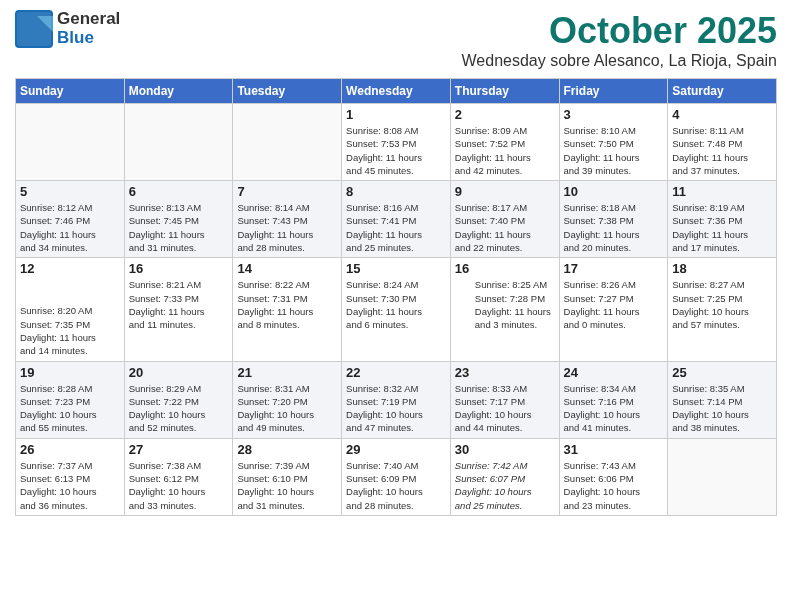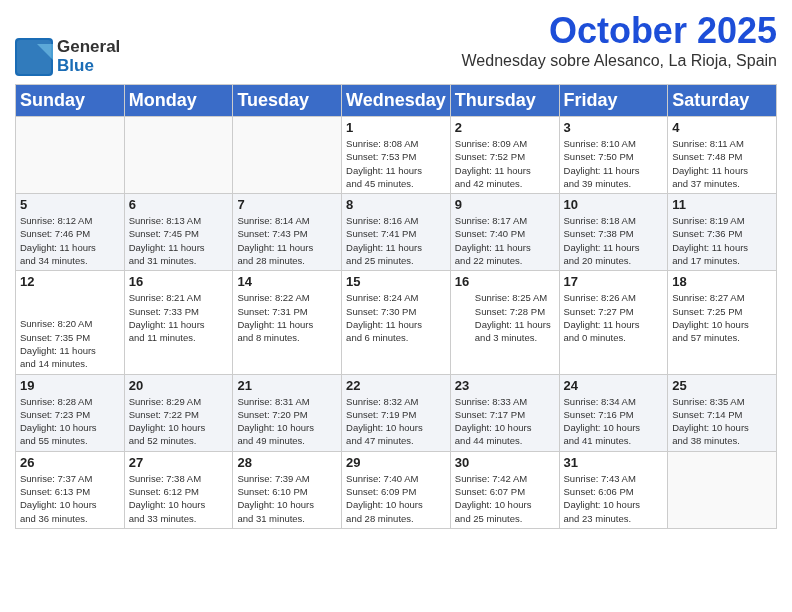--- a/index.html
+++ b/index.html
@@ -1,30 +1,30 @@
 <!DOCTYPE html>
 <html><head>
   <meta charset="utf-8">
   <style>
     * { box-sizing: border-box; margin: 0; padding: 0; }
     body { font-family: Arial, sans-serif; background: #fff; width: 792px; height: 612px; overflow: hidden; }
     .page { width: 792px; padding: 10px 15px; }
     .header { display: flex; align-items: flex-start; justify-content: space-between; margin-bottom: 8px; }
     .title-area { text-align: right; }
-    .month-title { font-size: 36px; font-weight: bold; color: #1d4ed8; }
+    .month-title { font-size: 36px; font-weight: bold; color: #0f766e; }
     .location { font-size: 16px; color: #333; }
     .calendar { width: 100%; border-collapse: collapse; font-size: 10px; }
-    .calendar th { background: #3a6cc8; color: #fff; padding: 5px 4px; text-align: left; font-size: 18px; border: 1px solid #ccc; }
+    .calendar th { background: #3a6cc8; color: #fff; padding: 5px 4px; text-align: left; font-size: 12px; border: 1px solid #ccc; }
     .calendar td { border: 1px solid #ccc; padding: 3px 4px; vertical-align: top; width: calc(100% / 7); }
     .day-num { font-size: 13px; font-weight: bold; color: #222; margin-bottom: 2px; }
     .day-info { font-size: 9.5px; color: #333; line-height: 1.4; }
     .empty { background: #f9f9f9; }
     .row-even { background: #fff; }
     .row-odd { background: #f2f4f8; }
-    .logo-wrapper { display: flex; align-items: center; gap: 4px; margin-top: 28px; }
+    .logo-wrapper { display: flex; align-items: center; gap: 4px; }
     .logo-text { display: flex; flex-direction: column; line-height: 1.1; }
   </style>
 </head>
 <body>
 
 <div class="page">
   <div class="header">
     <div class="logo-wrapper">
       <svg width="38" height="38" viewBox="0 0 38 38">
         <rect x="0" y="0" width="38" height="38" rx="4" fill="#1a6cb5"></rect>
@@ -266,21 +266,21 @@
           </td>
           <td class="row-even">
             <div class="day-num">29</div>
             <div class="day-info" style="white-space: pre-line;">Sunrise: 7:40 AM
 Sunset: 6:09 PM
 Daylight: 10 hours
 and 28 minutes.</div>
           </td>
           <td class="row-even">
             <div class="day-num">30</div>
-            <div class="day-info" style="white-space: pre-line;">Sunrise: 7:42 AM
+            <div class="day-info" style="white-space: pre-line; font-style: italic;">Sunrise: 7:42 AM
 Sunset: 6:07 PM
 Daylight: 10 hours
 and 25 minutes.</div>
           </td>
           <td class="row-even">
             <div class="day-num">31</div>
             <div class="day-info" style="white-space: pre-line;">Sunrise: 7:43 AM
 Sunset: 6:06 PM
 Daylight: 10 hours
 and 23 minutes.</div>

